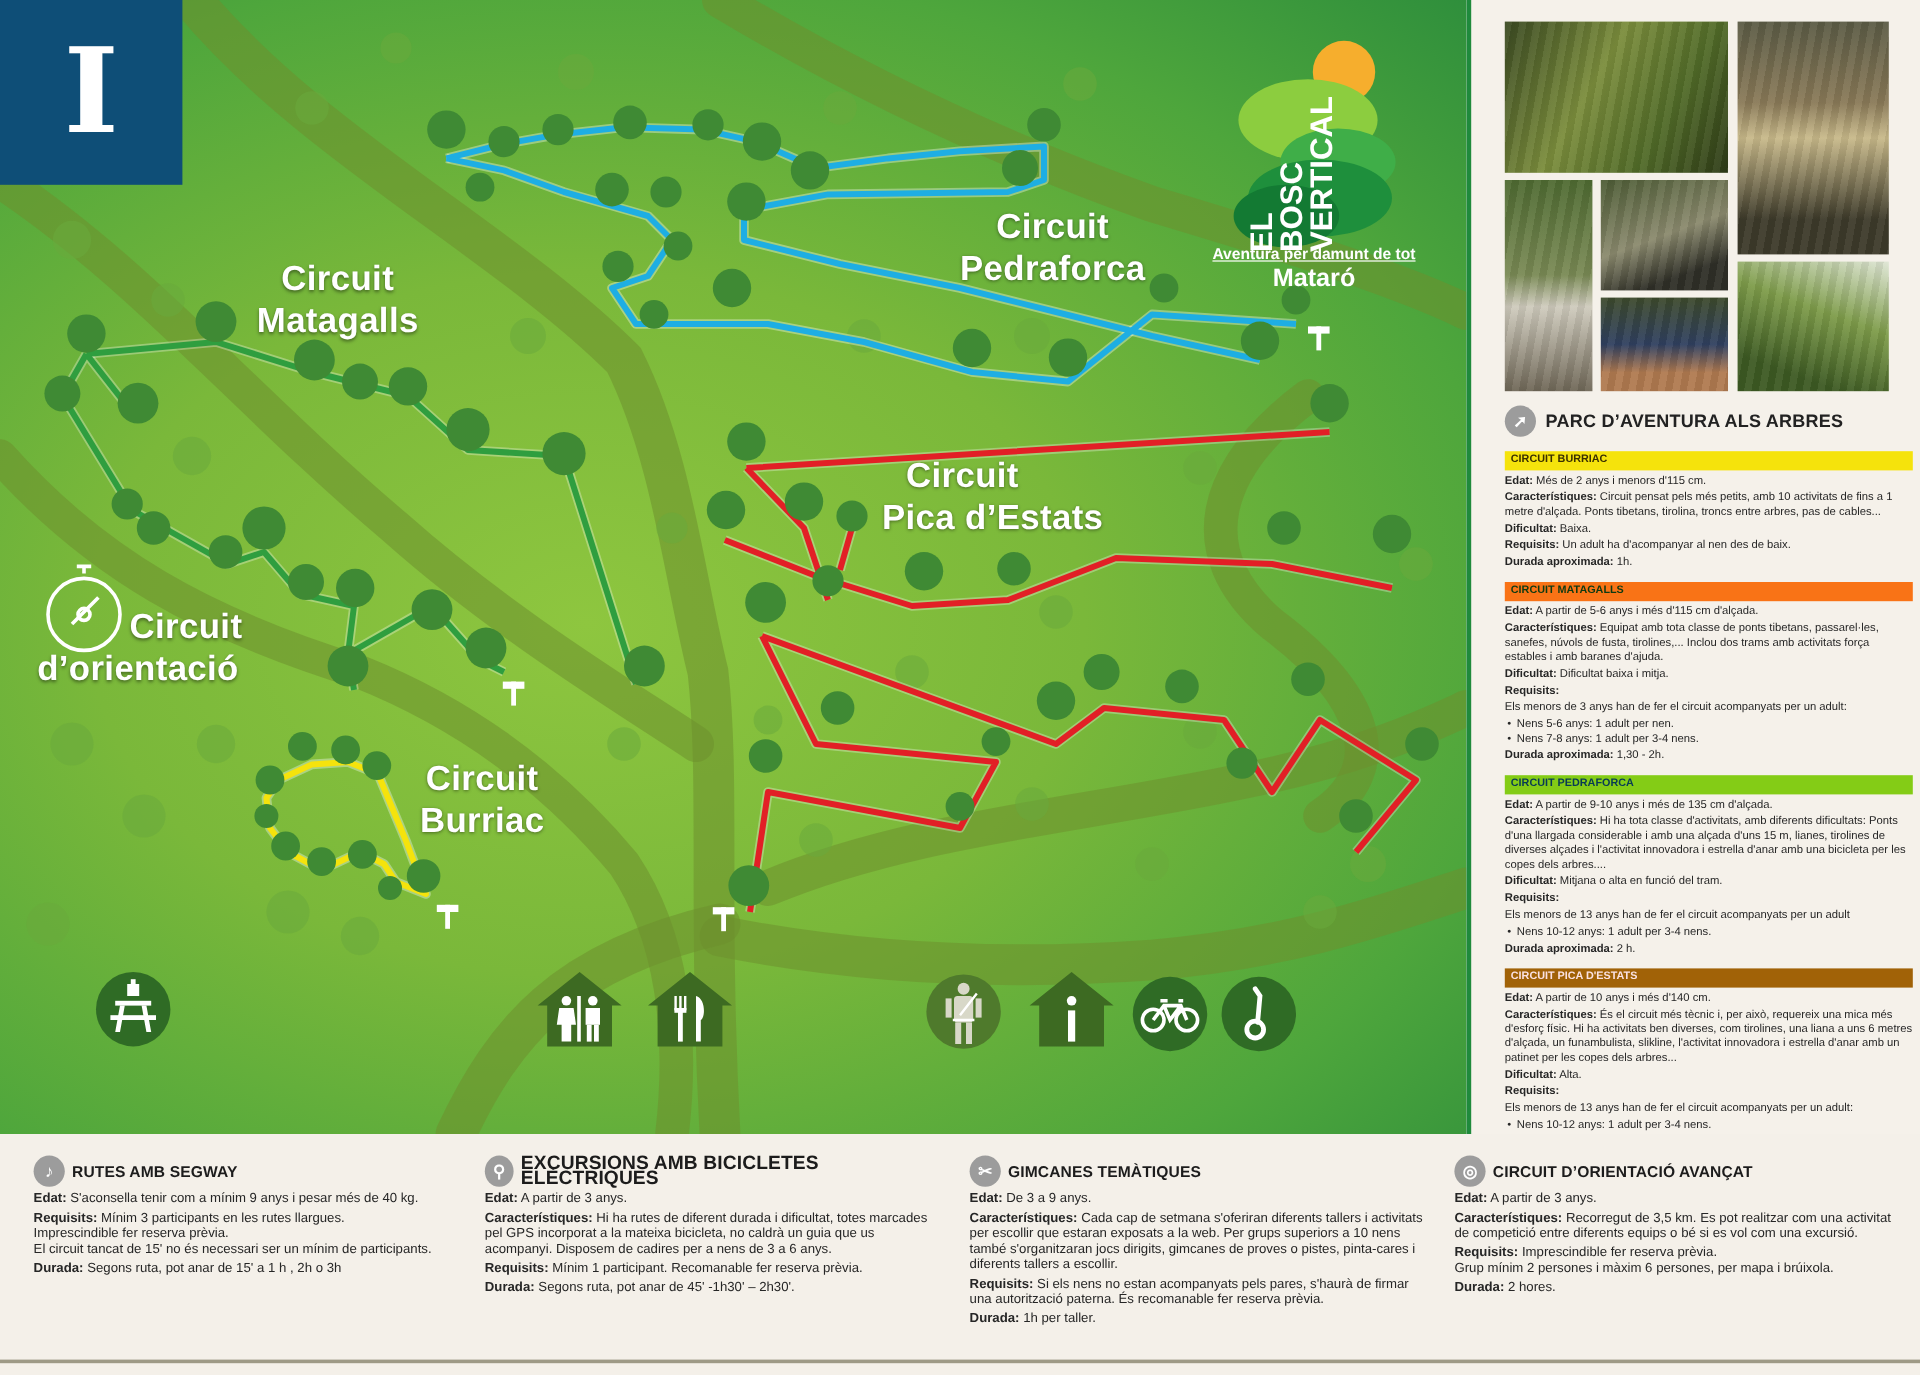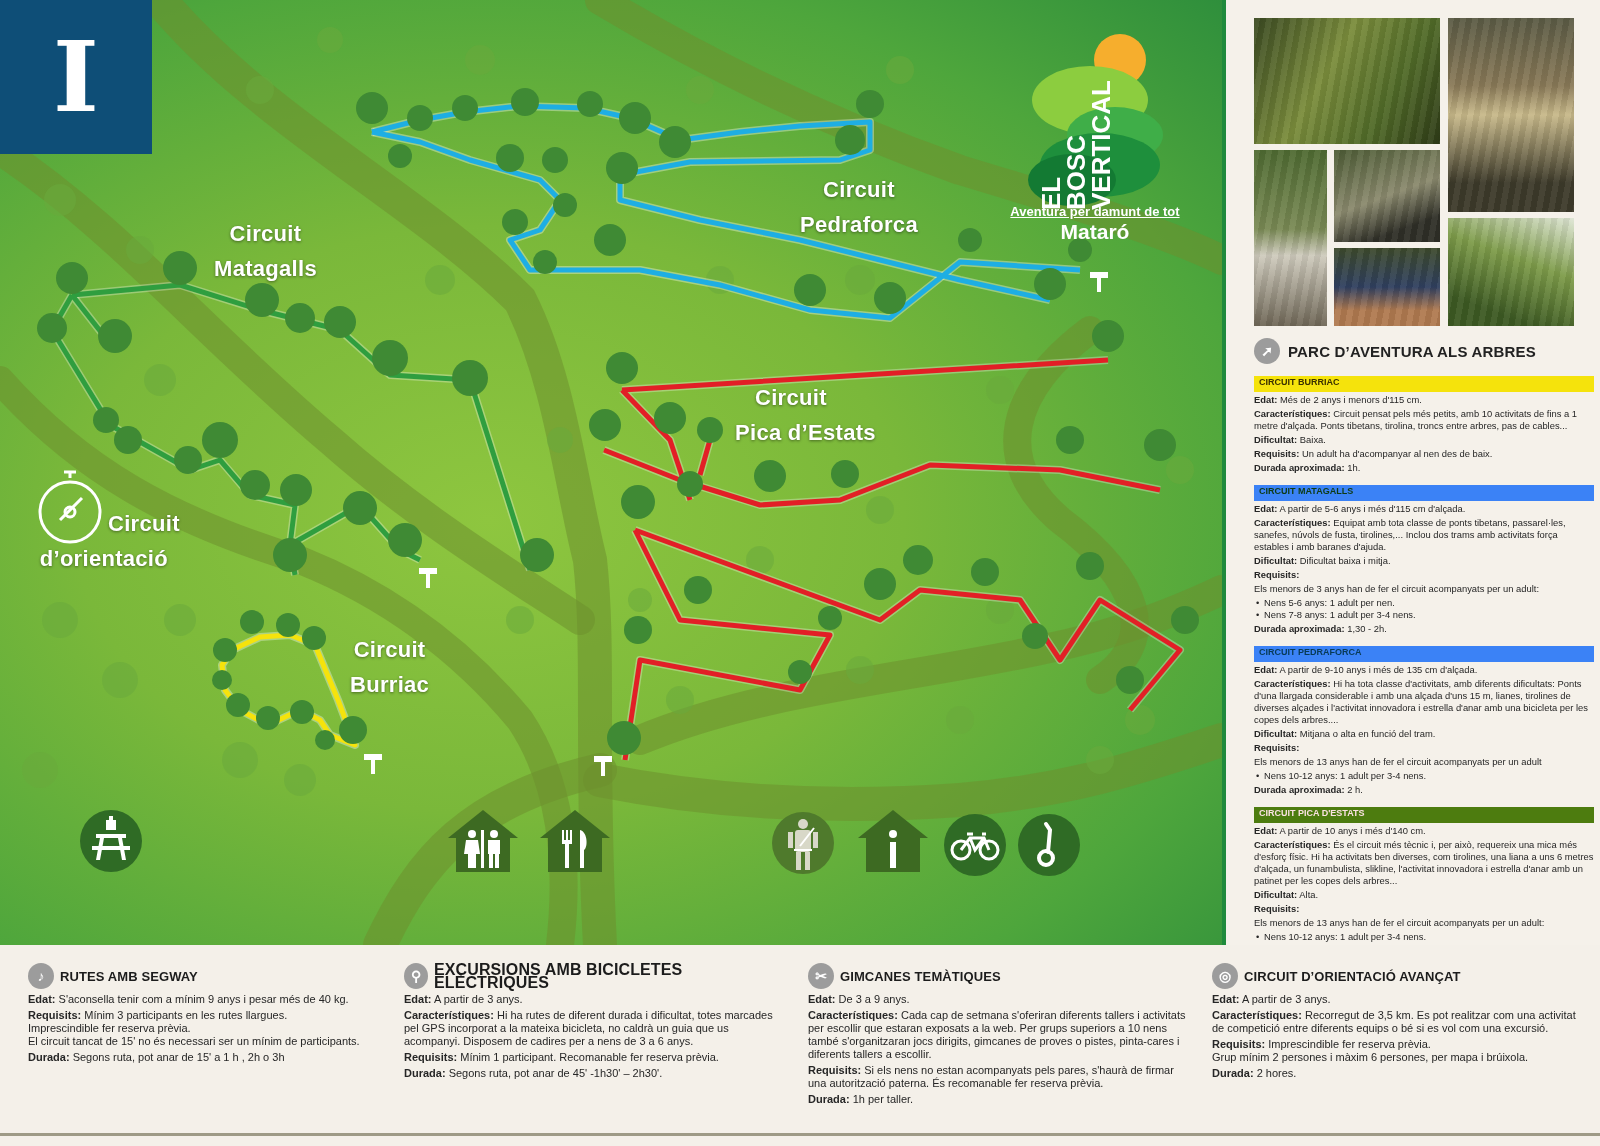--- a/index.html
+++ b/index.html
@@ -7,21 +7,21 @@
   .page { position: relative; width: 1600px; height: 1146px; }
 
   
   .map { position: absolute; left: 0; top: 0; width: 1222px; height: 945px; overflow: hidden;
          background: radial-gradient(ellipse at 40% 55%, #8ec63f 0%, #7ab83a 40%, #4ea63c 75%, #2f8f3c 100%); }
   .map svg.bg { position: absolute; left: 0; top: 0; }
   .sheet-badge { position: absolute; left: 0; top: 0; width: 152px; height: 154px; background: #0e4e77;
                  display: flex; align-items: center; justify-content: center; }
   .sheet-badge span { color: #fff; font-family: "DejaVu Serif", serif; font-weight: bold; font-size: 98px; line-height: 1; }
 
-  .map-label { position: absolute; color: #fff; font-weight: bold; font-size: 22px; line-height: 35px; text-align: center;
+  .map-label { position: absolute; color: #fff; font-weight: bold; font-size: 29px; line-height: 35px; text-align: center;
                text-shadow: 0 1px 3px rgba(0,0,0,0.45); letter-spacing: 0.3px; }
 
   .logo { position: absolute; left: 1010px; top: 20px; width: 180px; height: 230px; }
   .logo-tagline { position: absolute; left: 990px; top: 204px; width: 210px; text-align: center; color: #fff;
                   font-size: 13px; font-weight: bold; text-decoration: underline; }
   .logo-city { position: absolute; left: 990px; top: 220px; width: 210px; text-align: center; color: #fff;
                font-size: 21px; font-weight: bold; }
 
   .poi { position: absolute; width: 66px; height: 66px; }
 
@@ -38,23 +38,23 @@
   .photo::after { content: ""; position: absolute; inset: 0; background: repeating-linear-gradient(100deg, rgba(255,255,255,0.05) 0 6px, rgba(0,0,0,0.06) 6px 12px); }
 
   .park-head { position: absolute; left: 28px; top: 338px; display: flex; align-items: center; gap: 8px; }
   .round-icon { width: 26px; height: 26px; border-radius: 50%; background: #9c9c9c; display: flex; align-items: center; justify-content: center; color: #fff; font-size: 14px; font-weight: bold; }
   .park-title { font-size: 15px; font-weight: bold; color: #222; letter-spacing: 0.2px; }
 
   .circuits { position: absolute; left: 28px; top: 376px; width: 340px; }
   .circuit { margin-bottom: 11px; font-size: 9.4px; line-height: 12px; color: #262626; }
   .c-bar { height: 16px; font-size: 9px; font-weight: bold; padding-left: 5px; line-height: 12px; margin-bottom: 2px; }
   .c-bar.yellow { background: #f5e30c; color: #3a3000; }
-  .c-bar.green { background: #3b82f6; color: #0e3a12; }
-  .c-bar.blue { background: #3b82f6; color: #083a55; }
-  .c-bar.red { background: #4d7c0f; color: #fbe2e2; }
+  .c-bar.green { background: #f97316; color: #0e3a12; }
+  .c-bar.blue { background: #84cc16; color: #083a55; }
+  .c-bar.red { background: #a16207; color: #fbe2e2; }
   .c-line { margin-bottom: 2px; }
   .c-line b { font-weight: bold; }
   .c-bullet { padding-left: 10px; position: relative; }
   .c-bullet::before { content: "•"; position: absolute; left: 2px; }
 
   
   .bottom { position: absolute; left: 0; top: 945px; width: 1600px; height: 201px; background: #f4f0e9; }
   .bottom-line { position: absolute; left: 0; bottom: 10px; width: 1600px; height: 3px; background: #9e9a86; }
   .sec { position: absolute; top: 18px; font-size: 11px; line-height: 13px; color: #262626; }
   .sec-head { display: flex; align-items: center; gap: 6px; margin-bottom: 4px; }

